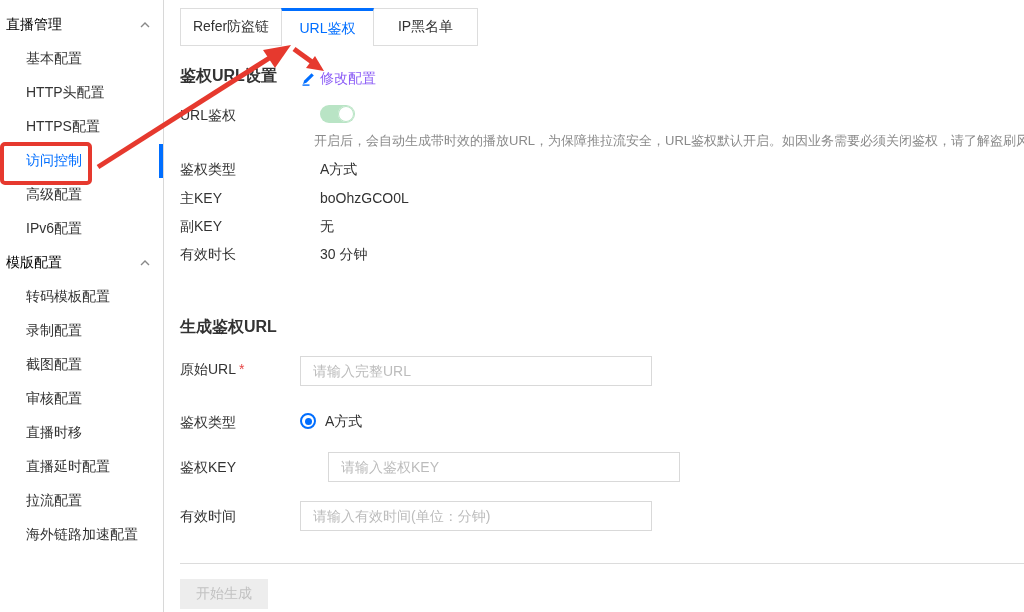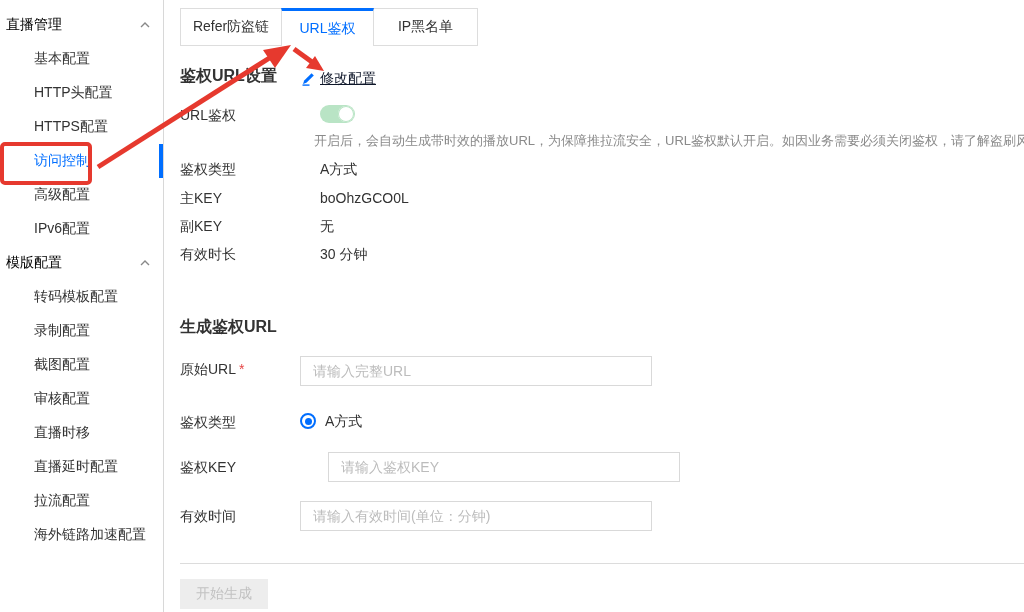--- a/index.html
+++ b/index.html
@@ -5,39 +5,39 @@
   * { margin:0; padding:0; box-sizing:border-box; }
   html,body { background:#fff; }
   body { font-family:"Liberation Sans","DejaVu Sans",sans-serif; color:#333; }
   .screen { position:relative; width:1024px; height:612px; background:#fff; overflow:hidden; }
 
   
   .sidebar { position:absolute; left:0; top:0; width:164px; height:612px;
              background:#fff; border-right:1px solid #d8d8d8; padding-top:8px; }
   .side-row { height:34px; display:flex; align-items:center; font-size:14px; color:#333; cursor:pointer; }
   .side-group { padding-left:6px; padding-right:12px; justify-content:space-between; color:#000; }
-  .side-item { padding-left:34px; }
+  .side-item { padding-left:26px; }
   .side-item.active { color:#006eff; }
   .chev { width:12px; height:12px; }
   .active-bar { position:absolute; right:0; top:144px; width:4px; height:34px; background:#006eff; }
 
   
   .tabbar { position:absolute; left:180px; top:8px; display:flex; }
   .tab { height:38px; display:flex; align-items:center; justify-content:center;
          font-size:14px; color:#333; background:#fff; border:1px solid #ddd;
          margin-left:-1px; cursor:pointer; }
   .tab:first-child { margin-left:0; }
   .tab.active { border-top:3px solid #006eff; border-bottom:none; color:#006eff; position:relative; z-index:2; }
 
   
   .sec-title { position:absolute; left:180px; font-size:16px; font-weight:600; color:#333; }
   .label { position:absolute; left:180px; font-size:14px; color:#333; }
   .value { position:absolute; left:320px; font-size:14px; color:#333; }
   .edit-link { position:absolute; left:301px; top:70px; display:flex; align-items:center;
-               color:#0f172a; font-size:14px; cursor:pointer;text-decoration:underline; }
+               color:#8b5cf6; font-size:14px; cursor:pointer; }
   .edit-link svg { margin-right:5px; }
   .desc { position:absolute; left:314px; top:132px; width:712px; font-size:13px; color:#8a8a8a;
           white-space:nowrap; overflow:hidden; }
 
   .toggle { position:absolute; left:320px; top:105px; width:35px; height:18px;
             background:#b9e4c5; border-radius:9px; cursor:pointer; }
   .toggle .knob { position:absolute; right:1px; top:1px; width:16px; height:16px;
                   background:#fff; border-radius:50%; box-shadow:0 0 0 1px #b9e4c5 inset; }
 
   .tinput { position:absolute; left:300px; width:352px; height:30px; border:1px solid #d9d9d9;

